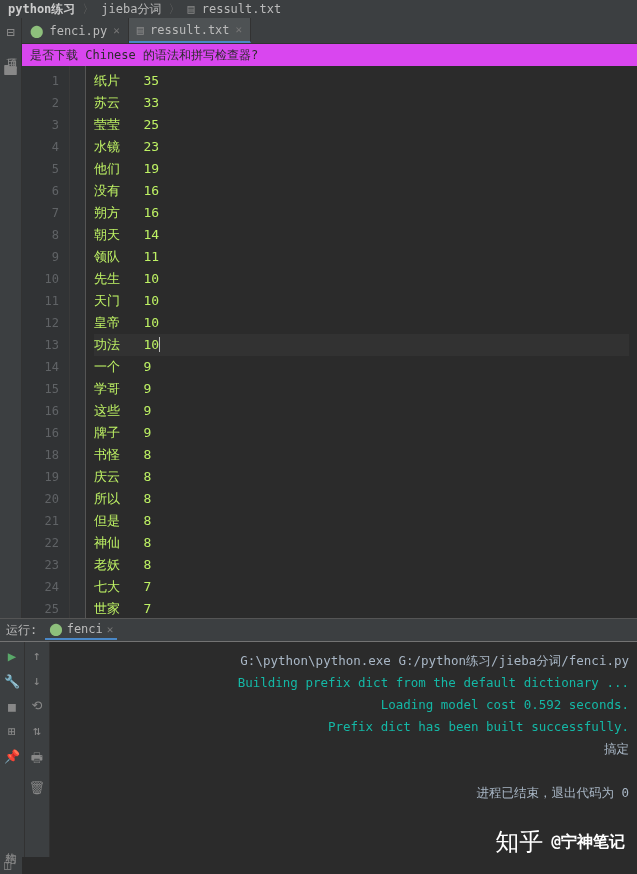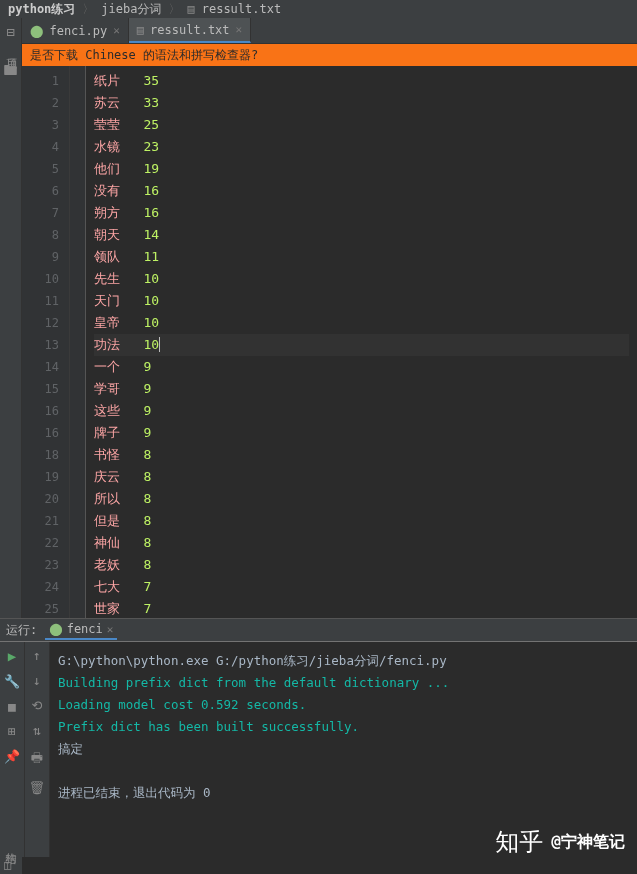--- a/index.html
+++ b/index.html
@@ -63,21 +63,21 @@
       font-size: 12px;
       color: #bbbbbb;
       cursor: pointer;
     }
     .tab.active { background: #4e5254; border-bottom: 2px solid #4a88c7; }
     .tab .close { color: #777; font-size: 11px; }
     .py-icon { color: #8ec07c; font-size: 12px; }
     .txt-icon { color: #888; font-size: 12px; }
     .notice {
       margin-left: 22px;
-      background: #f97316;
+      background: #d946ef;
       color: #2b2b2b;
       font-size: 12px;
       padding: 3px 8px;
       height: 22px;
       display: flex;
       align-items: center;
     }
     .editor-area {
       margin-left: 22px;
       display: flex;
@@ -102,21 +102,21 @@
       border-right: 1px solid #555;
     }
     .code {
       padding: 4px 8px;
       font-family: "Monaco", "Consolas", monospace;
       font-size: 13px;
       flex: 1;
     }
     .code .line { height: 22px; line-height: 22px; white-space: pre; }
     .code .line.active { background: #323232; }
-    .word { color: #fca5a5; margin-top: 24px; }
+    .word { color: #bef264; margin-top: 24px; }
     .num { color: #bef264; }
     .caret { border-right: 1px solid #bbb; }
     .run-bar {
       display: flex;
       align-items: center;
       background: #3c3f41;
       border-top: 1px solid #555;
       border-bottom: 1px solid #737373;
       height: 24px;
       padding: 0 6px;
@@ -160,20 +160,21 @@
       gap: 10px;
     }
     .console-left2 .ic { color: #888; font-size: 13px; }
     .console-out {
       flex: 1;
       padding: 8px;
       font-family: "Monaco", "Consolas", monospace;
       font-size: 12.5px;
       line-height: 22px;
       overflow: hidden;
+      text-align: right;
     }
     .console-out .info { color: #14b8a6; }
     .console-out .normal { color: #a9b7c6; }
     .bottom-rail {
       position: absolute;
       left: 0;
       bottom: 0;
       width: 22px;
       height: 40px;
       background: #3c3f41;

